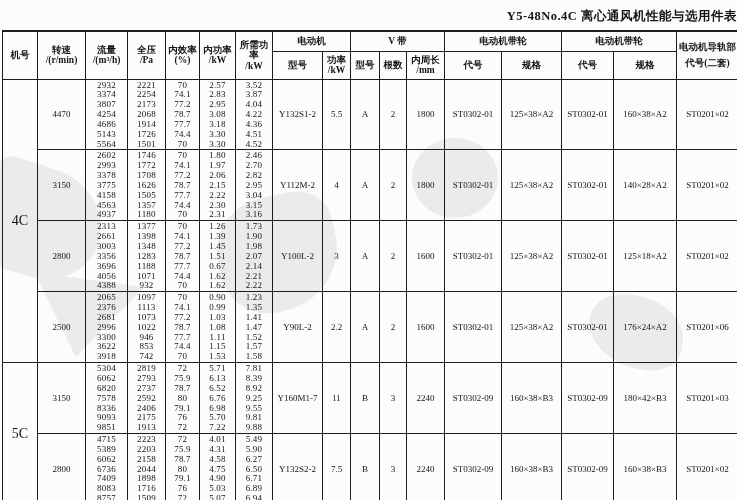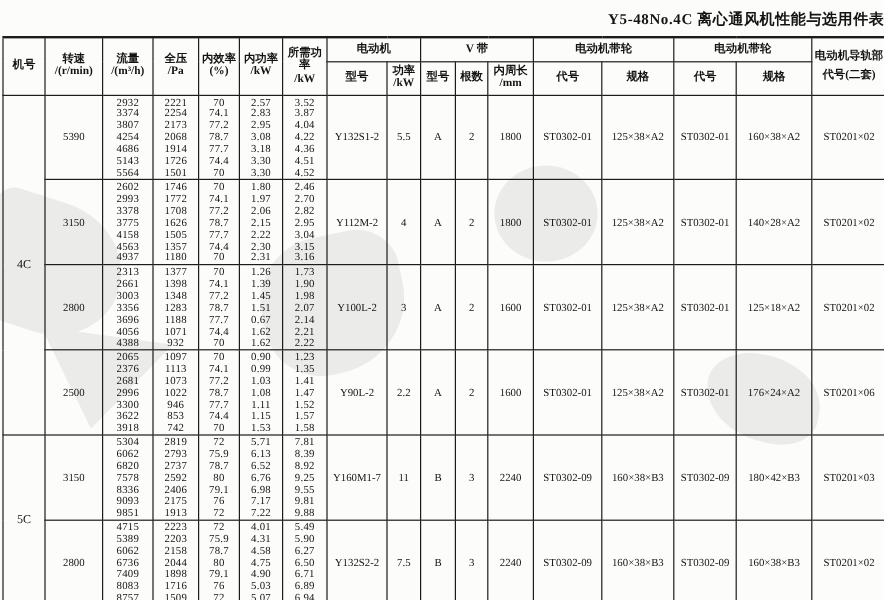--- a/index.html
+++ b/index.html
@@ -46,21 +46,21 @@
   thead tr.sub-row th { height:28px; }
   tbody tr { height:69px; }
   tbody td { font-family:"Liberation Serif","DejaVu Serif",serif; }
   td.stack {
     white-space:pre-line;
     line-height:9.85px;
     padding-top:1px;
     font-size:9px;
     letter-spacing:0.2px;
   }
-  td.machine-cell { font-size:10px; }
+  td.machine-cell { font-size:14px; }
   .unit { font-weight:bold; }
   
   .wm { position:absolute; z-index:1; pointer-events:none; background:#ebebe9; }
   .wm1 { left:-18px; top:168px; width:120px; height:110px; border-radius:18px 60% 55% 30%; transform:rotate(18deg); }
   .wm2 { left:34px; top:272px; width:110px; height:85px; clip-path:polygon(0 0, 100% 18%, 38% 100%); }
   .wm3 { left:218px; top:196px; width:120px; height:115px; border-radius:45% 30% 55% 40%; transform:rotate(-12deg); }
   .wm4 { left:412px; top:138px; width:86px; height:80px; border-radius:50%; }
   .wm5 { left:588px; top:296px; width:96px; height:72px; border-radius:40% 55% 35% 60%; transform:rotate(10deg); }
 </style>
 </head>
@@ -146,21 +146,21 @@
         </th>
       <th>代号</th>
       <th>规格</th>
       <th>代号</th>
       <th>规格</th>
     </tr>
   </thead>
   <tbody id="table-body">
       <tr>
         <td class="machine-cell" rowspan="4">4C</td>
-        <td>5390</td>
+        <td>4470</td>
         <td class="stack">2932
 3374
 3807
 4254
 4686
 5143
 5564</td>
         <td class="stack">2221
 2254
 2173
@@ -366,21 +366,21 @@
 78.7
 80
 79.1
 76
 72</td>
         <td class="stack">5.71
 6.13
 6.52
 6.76
 6.98
-7.17
+5.70
 7.22</td>
         <td class="stack">7.81
 8.39
 8.92
 9.25
 9.55
 9.81
 9.88</td>
         <td>Y160M1-7</td>
         <td>11</td>

